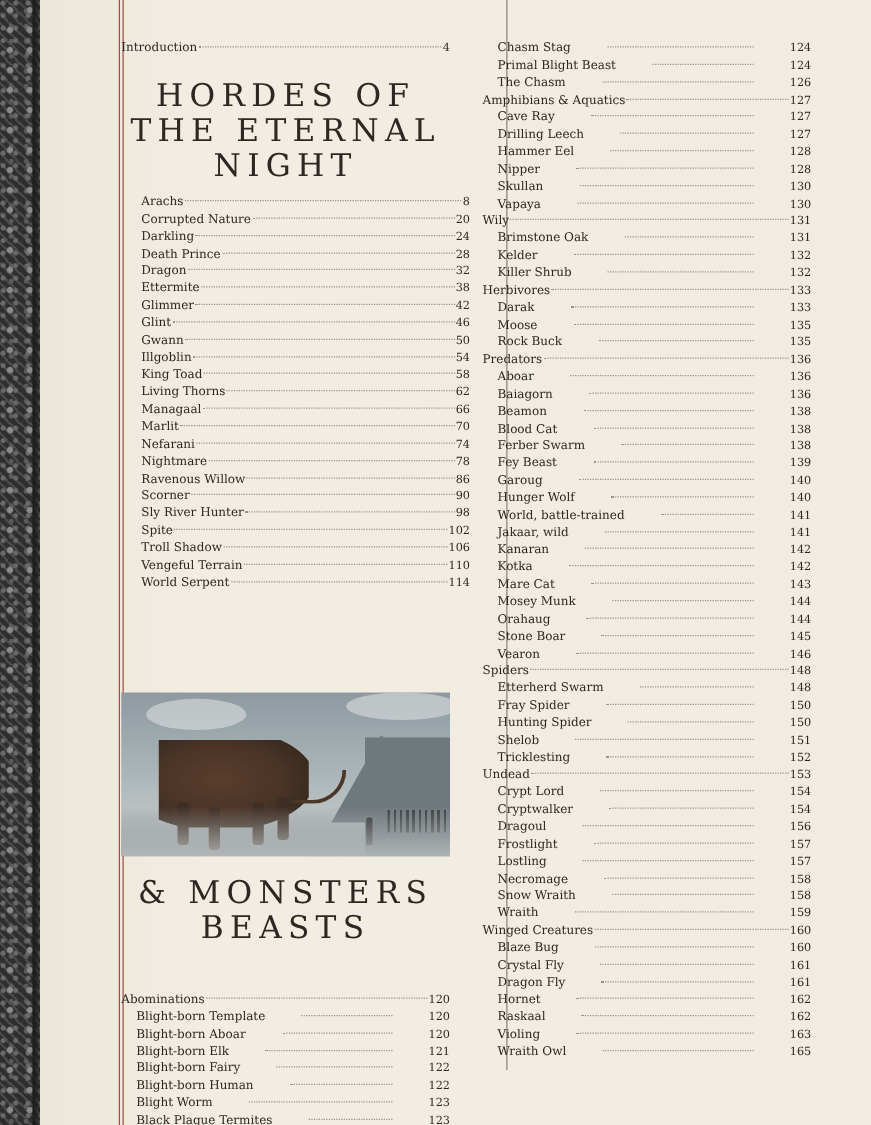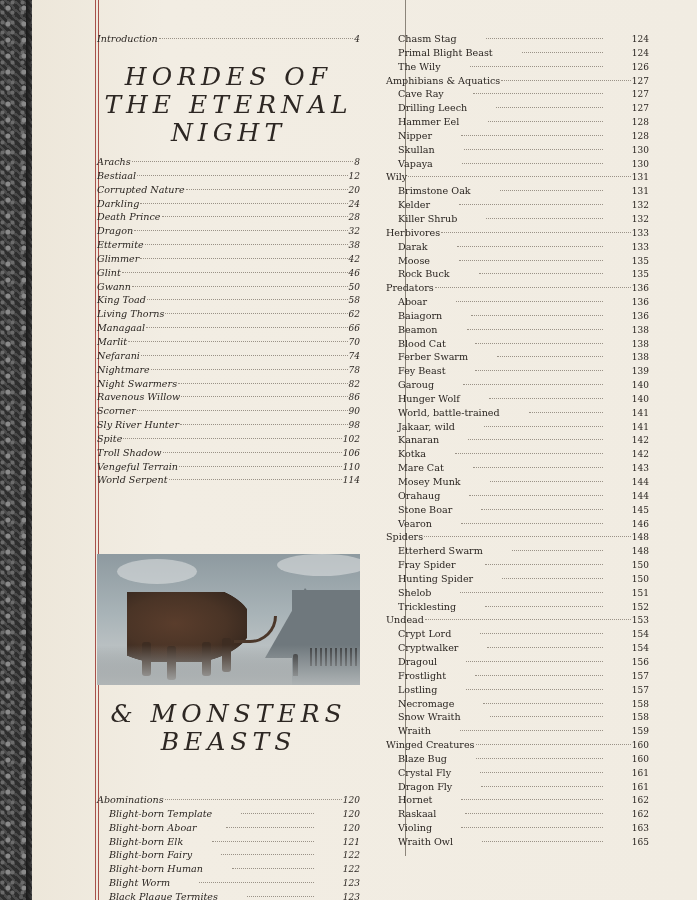--- a/index.html
+++ b/index.html
@@ -30,21 +30,21 @@
   }
   .margin-rule {
     position:absolute; top:0; height:900px; width:1px; background:#a8504a;
   }
   .margin-rule.r1 { left:63px; }
   .margin-rule.r2 { left:66px; }
   .col-divider {
     position:absolute; left:373px; top:0; width:1px; height:856px; background:#8c857a;
   }
   .col { position:absolute; }
-  .col.left { left:97px; width:263px;font-style:italic; }
+  .col.left { left:97px; width:263px; }
   .col.right { left:386px; width:263px; }
 
   .toc-row {
     display:flex; align-items:baseline;
     font-size:9.6px; line-height:13.85px; height:13.85px;
     white-space:nowrap;
   }
   .toc-row.sub { padding-left:12px;gap:28px; }
   .toc-row .label { flex:0 0 auto; }
   .toc-row .dots {
@@ -124,32 +124,27 @@
     <span class="page-num">4</span>
   </div>
 </div>
 
 <div class="col left" style="top:63px;">
   <h2 class="section-title">HORDES OF</h2>
   <h2 class="section-title">THE ETERNAL</h2>
   <h2 class="section-title">NIGHT</h2>
 </div>
 
-<div class="col left" id="s1-list" style="top:155px;">
+<div class="col left" id="s1-list" style="top:155px;padding-left:16px;">
     <div class="toc-row">
     <span class="label">Arachs</span>
     <span class="dots"></span>
     <span class="page-num">8</span>
   </div>
     <div class="toc-row">
-    <span class="label">Bestiaal</span>
-    <span class="dots"></span>
-    <span class="page-num">12</span>
-  </div>
-    <div class="toc-row">
     <span class="label">Corrupted Nature</span>
     <span class="dots"></span>
     <span class="page-num">20</span>
   </div>
     <div class="toc-row">
     <span class="label">Darkling</span>
     <span class="dots"></span>
     <span class="page-num">24</span>
   </div>
     <div class="toc-row">
@@ -176,20 +171,25 @@
     <span class="label">Glint</span>
     <span class="dots"></span>
     <span class="page-num">46</span>
   </div>
     <div class="toc-row">
     <span class="label">Gwann</span>
     <span class="dots"></span>
     <span class="page-num">50</span>
   </div>
     <div class="toc-row">
+    <span class="label">Illgoblin</span>
+    <span class="dots"></span>
+    <span class="page-num">54</span>
+  </div>
+    <div class="toc-row">
     <span class="label">King Toad</span>
     <span class="dots"></span>
     <span class="page-num">58</span>
   </div>
     <div class="toc-row">
     <span class="label">Living Thorns</span>
     <span class="dots"></span>
     <span class="page-num">62</span>
   </div>
     <div class="toc-row">
@@ -204,25 +204,20 @@
   </div>
     <div class="toc-row">
     <span class="label">Nefarani</span>
     <span class="dots"></span>
     <span class="page-num">74</span>
   </div>
     <div class="toc-row">
     <span class="label">Nightmare</span>
     <span class="dots"></span>
     <span class="page-num">78</span>
-  </div>
-    <div class="toc-row">
-    <span class="label">Night Swarmers</span>
-    <span class="dots"></span>
-    <span class="page-num">82</span>
   </div>
     <div class="toc-row">
     <span class="label">Ravenous Willow</span>
     <span class="dots"></span>
     <span class="page-num">86</span>
   </div>
     <div class="toc-row">
     <span class="label">Scorner</span>
     <span class="dots"></span>
     <span class="page-num">90</span>
@@ -323,21 +318,21 @@
     <span class="label">Chasm Stag</span>
     <span class="dots"></span>
     <span class="page-num">124</span>
   </div>
     <div class="toc-row sub">
     <span class="label">Primal Blight Beast</span>
     <span class="dots"></span>
     <span class="page-num">124</span>
   </div>
     <div class="toc-row sub">
-    <span class="label">The Wily</span>
+    <span class="label">The Chasm</span>
     <span class="dots"></span>
     <span class="page-num">126</span>
   </div>
     <div class="toc-row">
     <span class="label">Amphibians &amp; Aquatics</span>
     <span class="dots"></span>
     <span class="page-num">127</span>
   </div>
     <div class="toc-row sub">
     <span class="label">Cave Ray</span>

